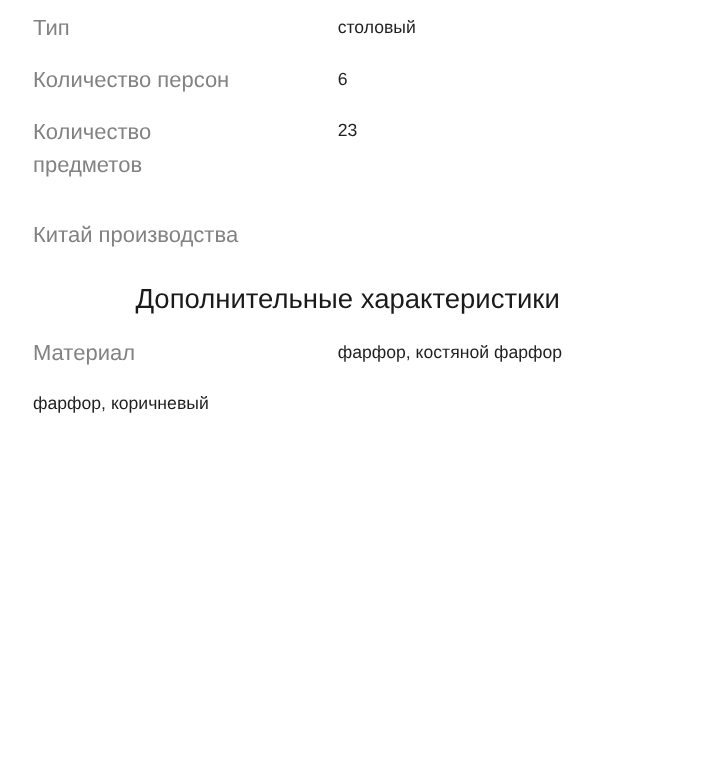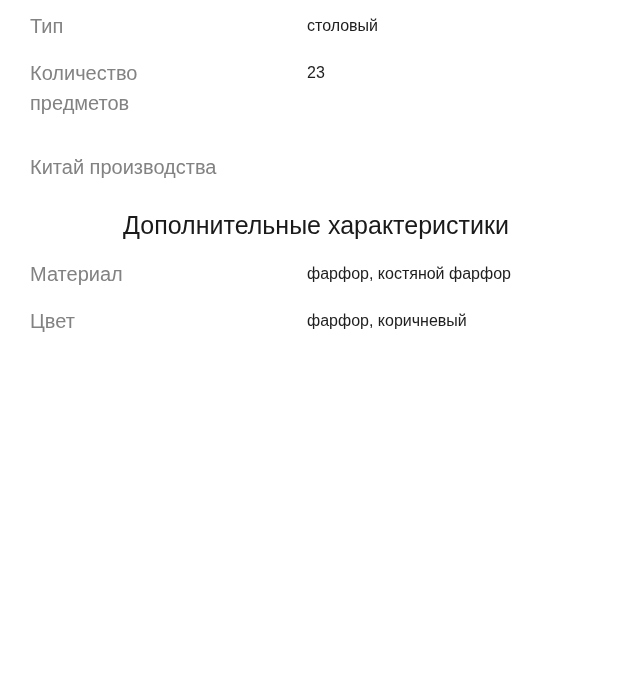--- a/index.html
+++ b/index.html
@@ -56,20 +56,24 @@
 <body>
 
 <div class="page">
 
   <div class="spec-table">
   <div class="spec-row">
     <div class="spec-label">Тип</div>
     <div class="spec-value">столовый</div>
   </div>
 
+  <div class="spec-row">
+    <div class="spec-label">Количество персон</div>
+    <div class="spec-value">6</div>
+  </div>
 
   <div class="spec-row">
     <div class="spec-label">Количество предметов</div>
     <div class="spec-value">23</div>
   </div>
 
   <div class="spec-row">
   </div>
 
   <div class="spec-row">
@@ -79,18 +83,17 @@
 
   <h2 class="section-heading">Дополнительные характеристики</h2>
 
   <div class="spec-table">
   <div class="spec-row">
     <div class="spec-label">Материал</div>
     <div class="spec-value">фарфор, костяной фарфор</div>
   </div>
 
   <div class="spec-row">
-    <div class="spec-label">Цвет</div>
     <div class="spec-value">фарфор, коричневый</div>
   </div>
 </div>
 
 </div>
 
 </body></html>

